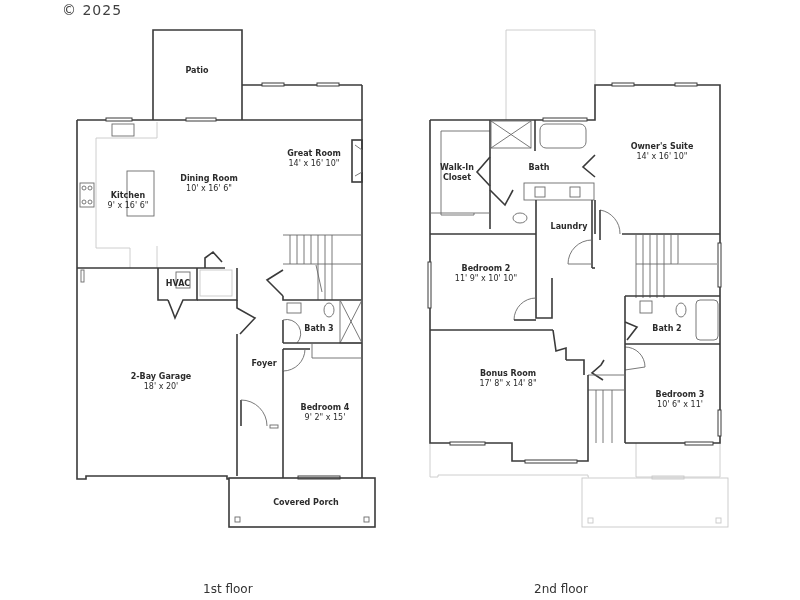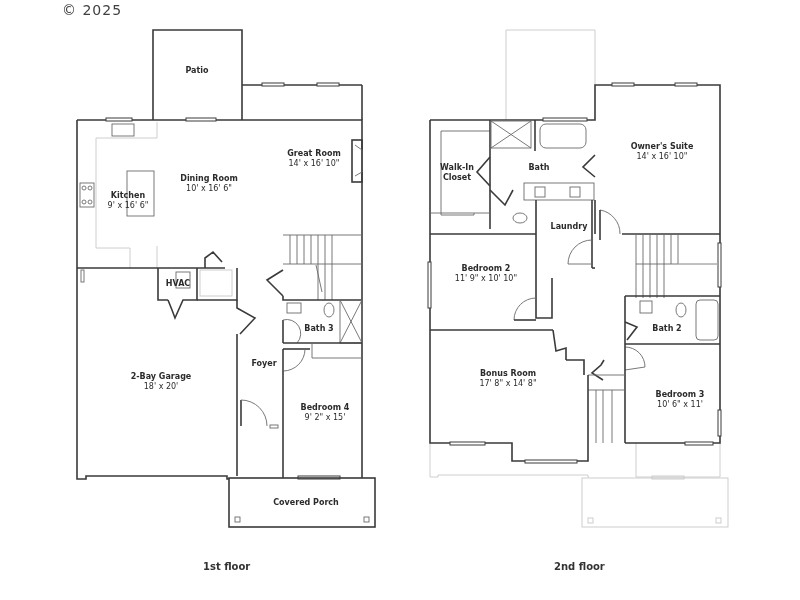--- a/index.html
+++ b/index.html
@@ -4,21 +4,21 @@
 <style>
   html,body{margin:0;padding:0;background:#ffffff;}
   body{width:800px;height:600px;position:relative;overflow:hidden;font-family:"DejaVu Sans","Liberation Sans",sans-serif;}
   svg{position:absolute;left:0;top:0;}
   .w{stroke:#3a3a3a;stroke-width:1.6;fill:none;}
   .t{stroke:#6a6a6a;stroke-width:0.9;fill:none;}
   .g{stroke:#c8c8c8;stroke-width:0.9;fill:none;}
   .win{stroke:#3a3a3a;stroke-width:1;fill:#fff;}
   .lbl{font-size:8px;fill:#2b2b2b;text-anchor:middle;font-weight:bold;}
   .dim{font-size:8px;fill:#2b2b2b;text-anchor:middle;}
-  .floor{position:absolute;font-size:10px;color:#333;font-weight:bold;}
+  .floor{position:absolute;font-size:12px;color:#333;font-weight:normal;margin-top:21px;}
   .copy{position:absolute;left:62px;top:2px;font-size:14px;color:#404040;letter-spacing:1px;}
 </style>
 </head>
 <body>
 
 <div class="copy">© 2025</div>
 
 <svg width="800" height="600" viewBox="0 0 800 600">
 
   <g>
@@ -224,13 +224,13 @@
     <text class="dim" x="486" y="281">11' 9" x 10' 10"</text>
     <text class="lbl" x="667" y="331">Bath 2</text>
     <text class="lbl" x="508" y="376">Bonus Room</text>
     <text class="dim" x="508" y="386">17' 8" x 14' 8"</text>
     <text class="lbl" x="680" y="397">Bedroom 3</text>
     <text class="dim" x="680" y="407">10' 6" x 11'</text>
   </g>
 </svg>
 
 <div class="floor" style="left:203px;top:561px;">1st floor</div>
-<div class="floor" style="left:554px;top:561px;">2nd floor</div>
+<div class="floor" style="left:534px;top:561px;">2nd floor</div>
 
 </body></html>

